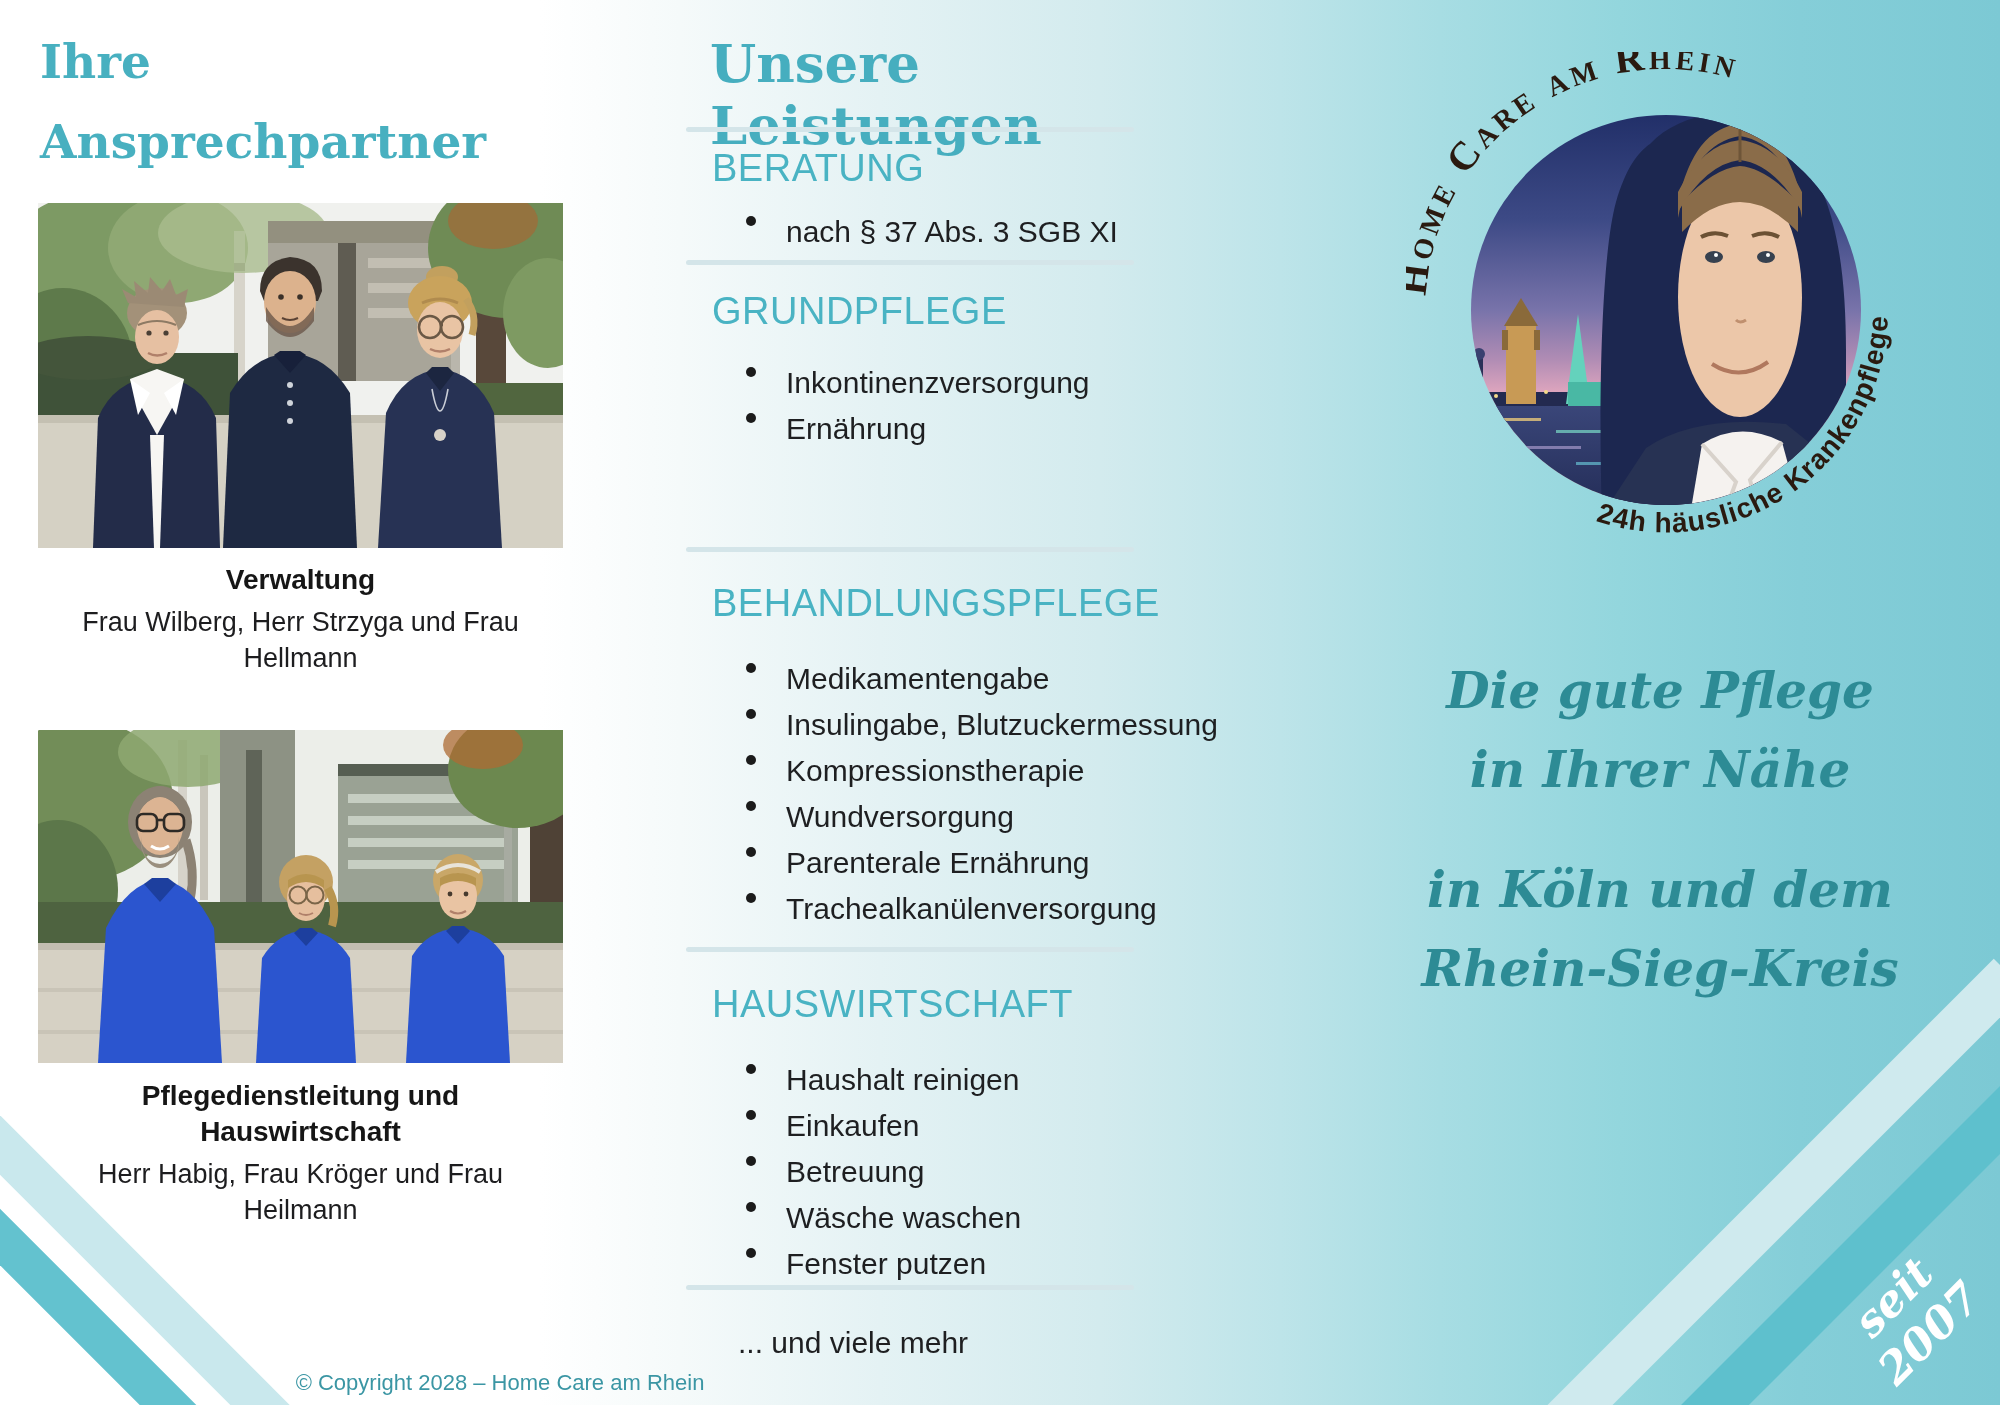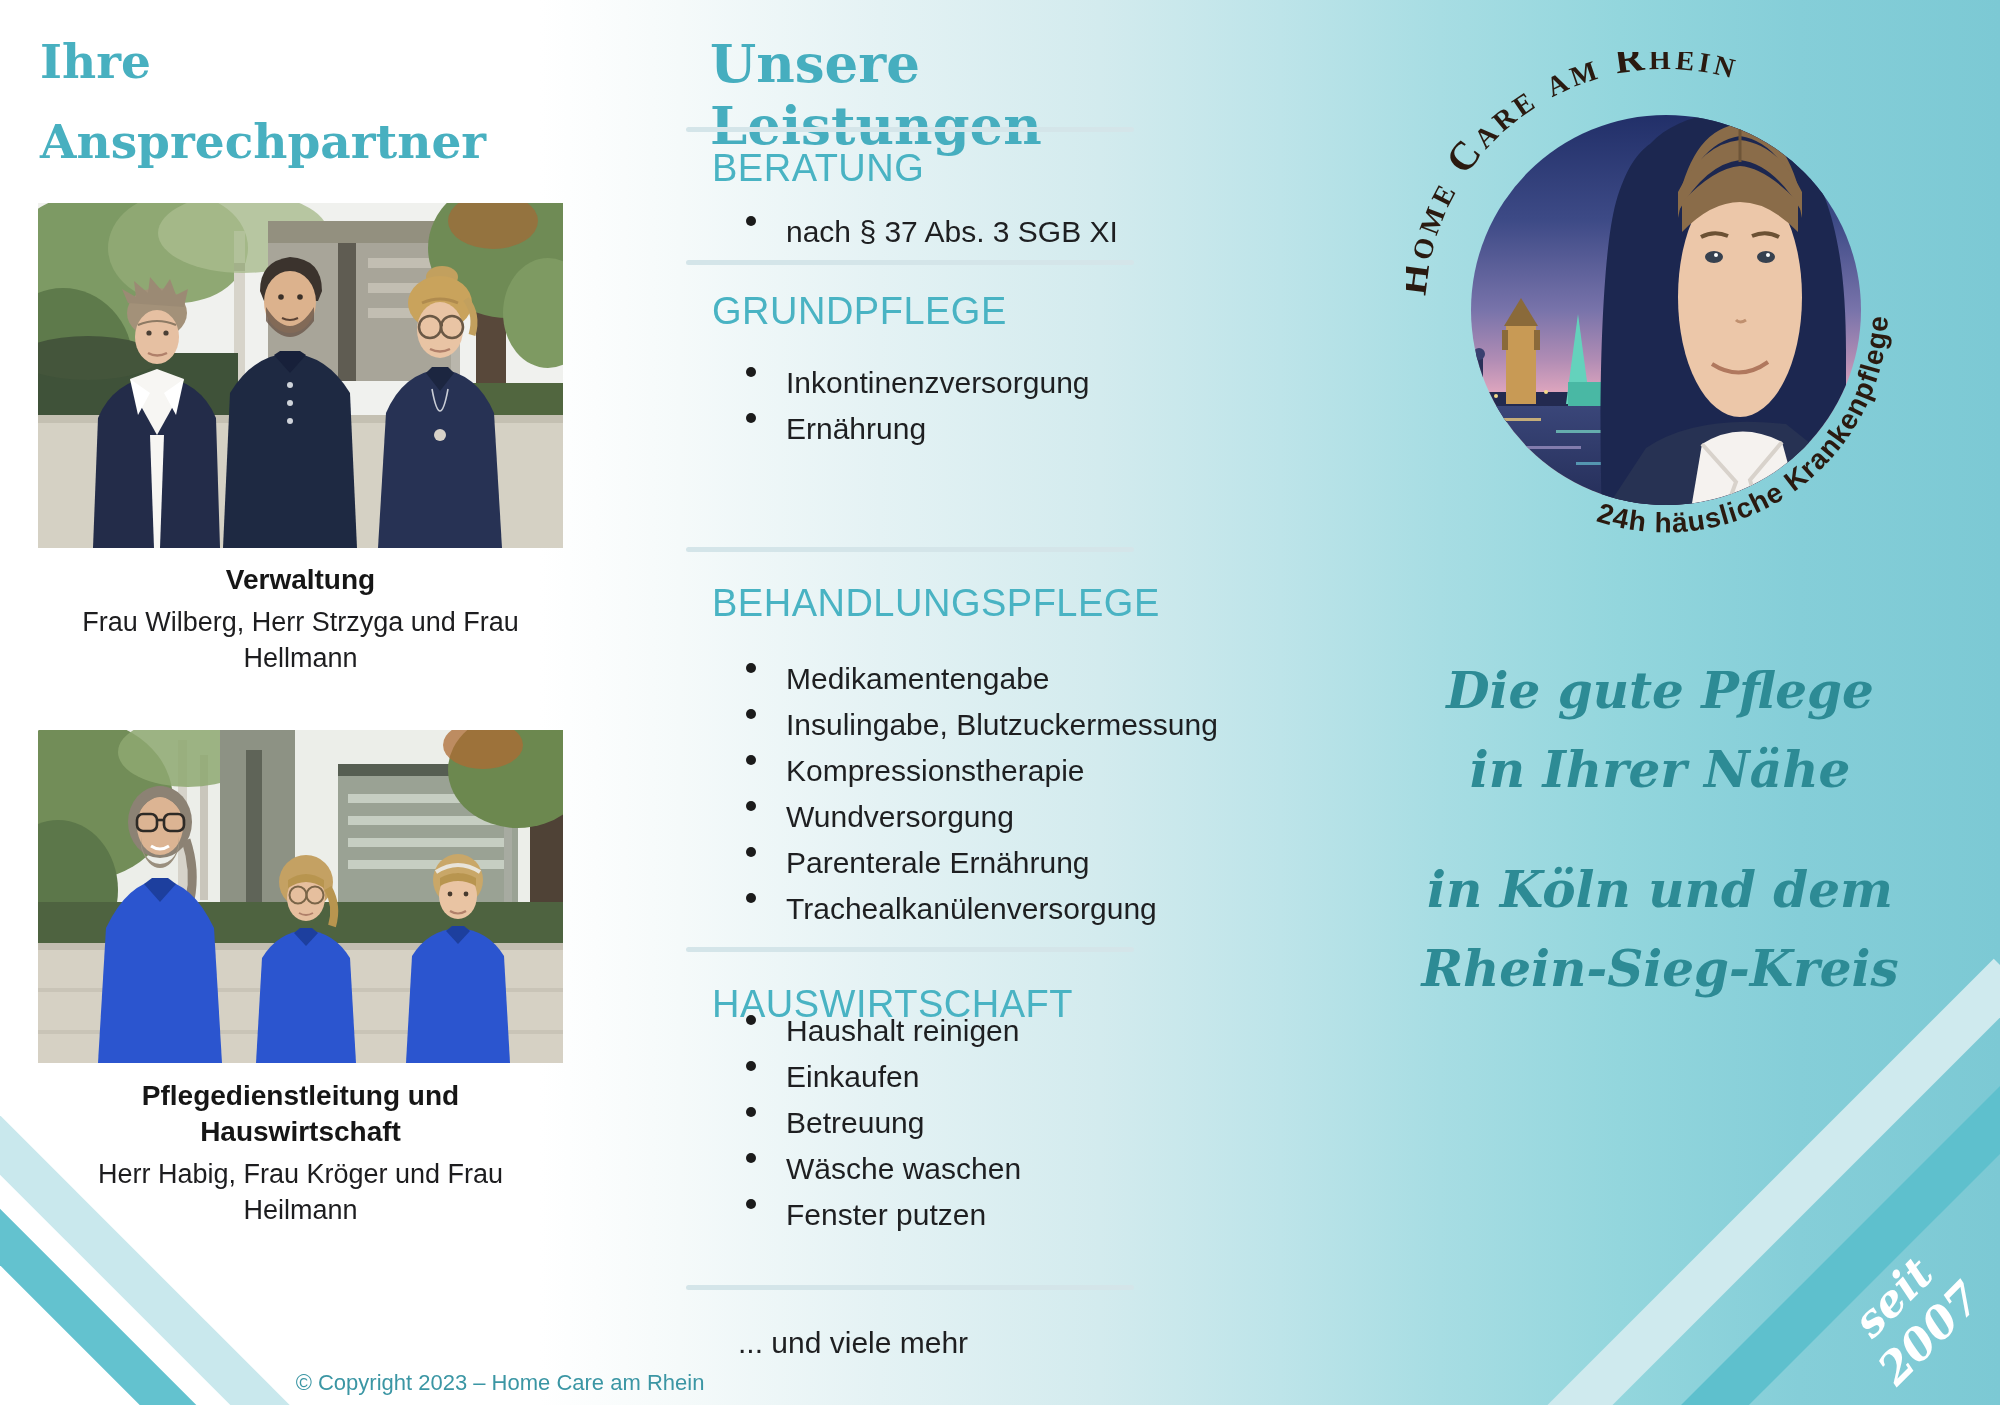--- a/index.html
+++ b/index.html
@@ -201,21 +201,21 @@
       <path d="M368 333 L374 226 Q390 200 420 198 Q450 200 466 226 L472 333 Z" fill="#2b55cf"></path>
       <path d="M408 201 L420 214 L432 201 L426 196 L414 196 Z" fill="#1d3f9e"></path>
     </svg>
   </div>
 
   <div class="abs caption" style="top:1078px;">
     <div class="role">Pflegedienstleitung und Hauswirtschaft</div>
     <div class="names">Herr Habig, Frau Kröger und Frau Heilmann</div>
   </div>
 
-  <div class="abs copyright">© Copyright 2023 – Home Care am Rhein</div>
+  <div class="abs copyright">© Copyright 2028 – Home Care am Rhein</div>
 
   <div class="abs svc-title">Unsere Leistungen</div>
 
   <div class="abs divider" style="top:127px;"></div>
   <div class="abs divider" style="top:260px;"></div>
   <div class="abs divider" style="top:547px;"></div>
   <div class="abs divider" style="top:947px;"></div>
   <div class="abs divider" style="top:1285px;"></div>
 
   <div class="abs svc-head" style="top:148px;">BERATUNG</div>
@@ -260,21 +260,21 @@
         <span class="dot"></span>
         <span class="itm">Parenterale Ernährung</span>
       </div>
     <div class="svc-row">
         <span class="dot"></span>
         <span class="itm">Trachealkanülenversorgung</span>
       </div>
   </div>
 
   <div class="abs svc-head" style="top:984px;">HAUSWIRTSCHAFT</div>
-  <div class="abs svc-group" style="top:997px;">
+  <div class="abs svc-group" style="top:1046px;">
     <div class="svc-row">
         <span class="dot"></span>
         <span class="itm">Haushalt reinigen</span>
       </div>
     <div class="svc-row">
         <span class="dot"></span>
         <span class="itm">Einkaufen</span>
       </div>
     <div class="svc-row">
         <span class="dot"></span>

